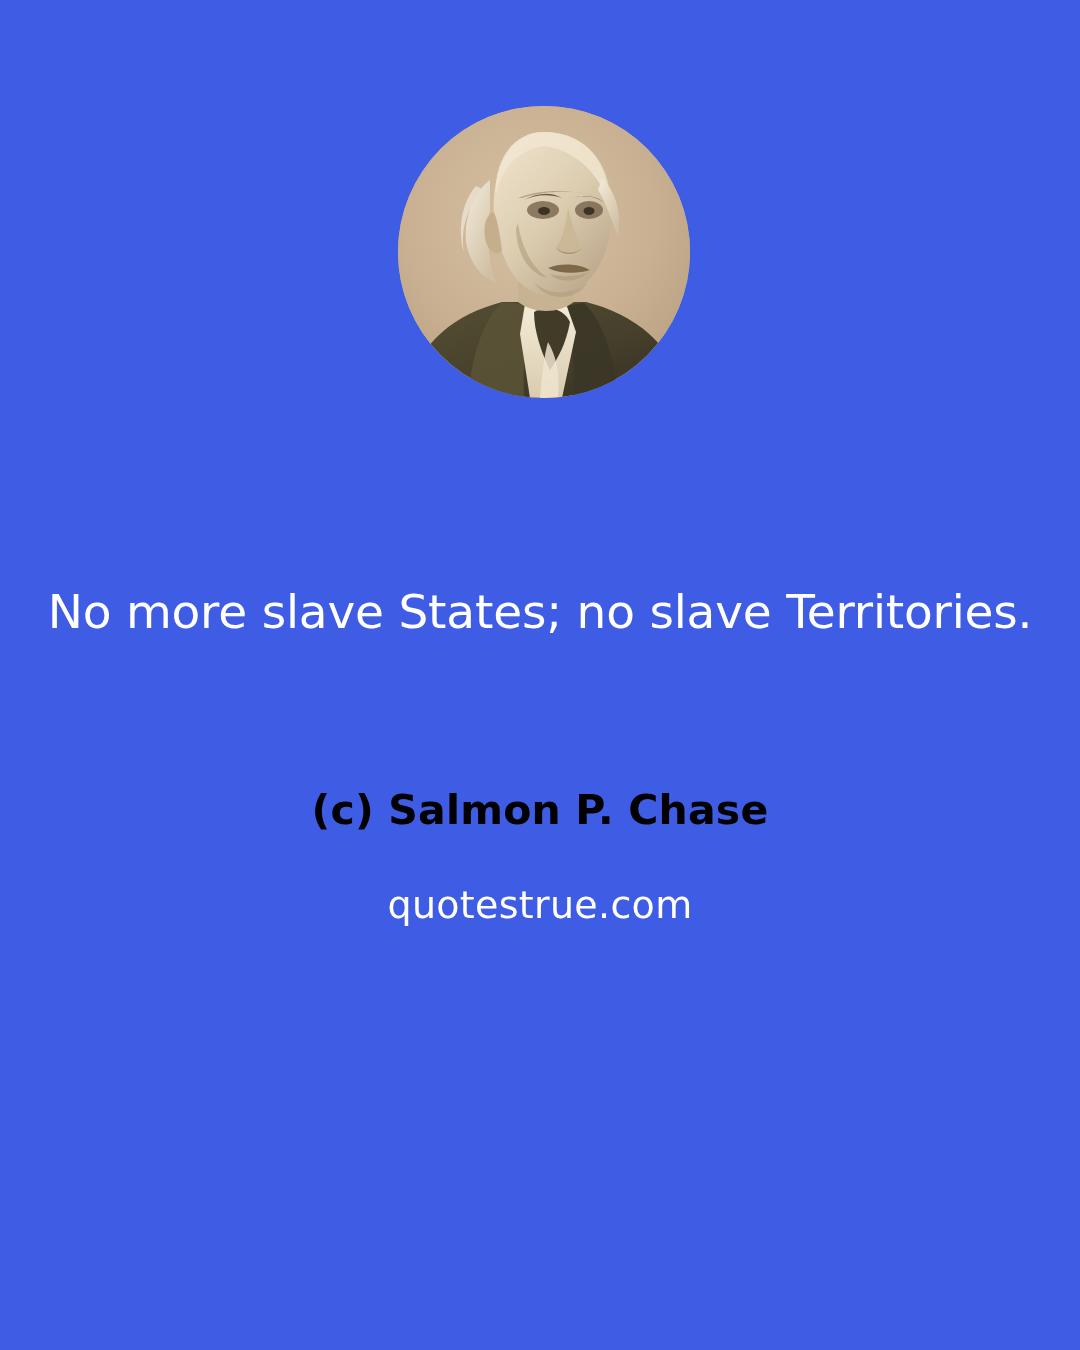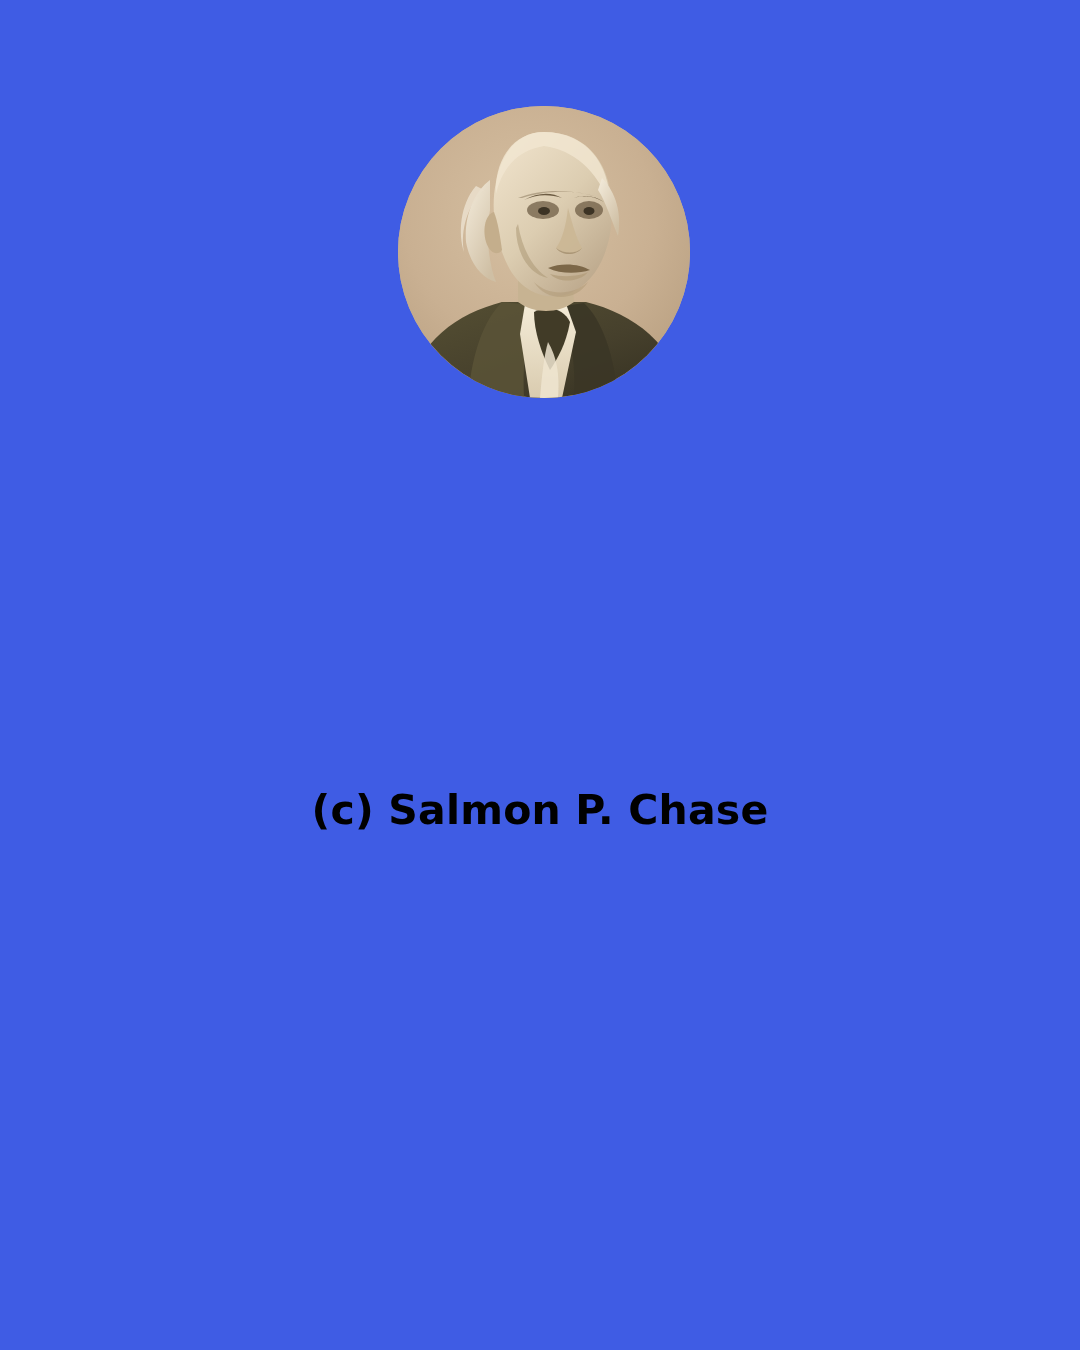--- a/index.html
+++ b/index.html
@@ -162,17 +162,19 @@
 
       <path d="M 150 162 C 164 156 182 158 192 164 C 180 168 162 168 150 162 Z" fill="#7c6748"></path>
       <path d="M 152 168 C 166 172 182 170 190 166 C 182 176 162 178 152 168 Z" fill="#b39e7c" opacity="0.8"></path>
 
       <path d="M 136 176 C 150 190 174 190 190 176 C 178 196 148 196 136 176 Z" fill="#b09a78" opacity="0.55"></path>
 
       <rect x="0" y="0" width="292" height="292" fill="none"></rect>
     </svg>
   </div>
 
+  <div class="quote-text">No more slave States; no slave Territories.</div>
 
   <div class="attribution">(c) Salmon P. Chase</div>
 
+  <div class="site-line">quotestrue.com</div>
 
 </div>
 
 </body></html>

